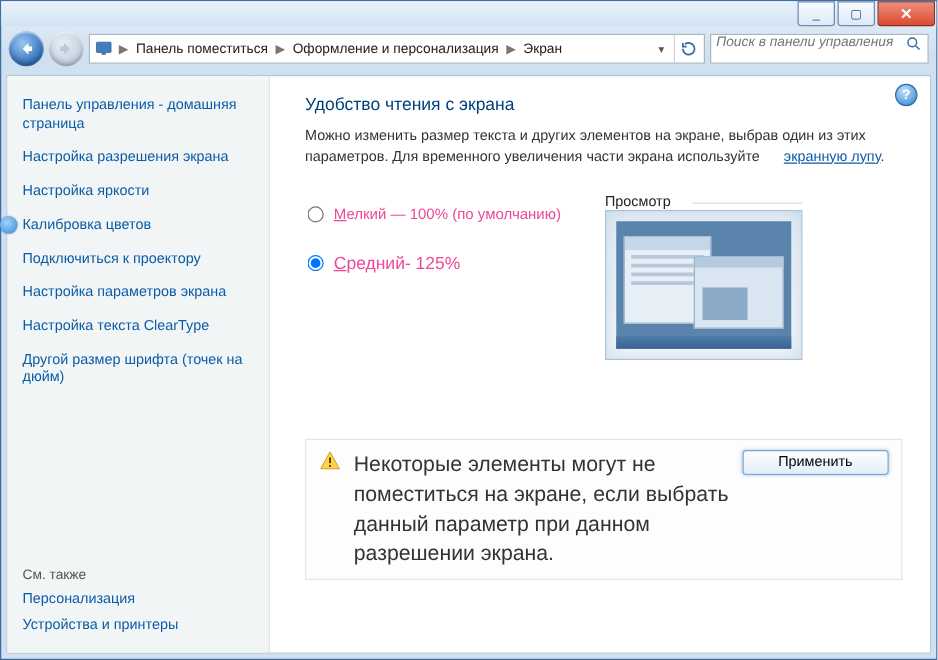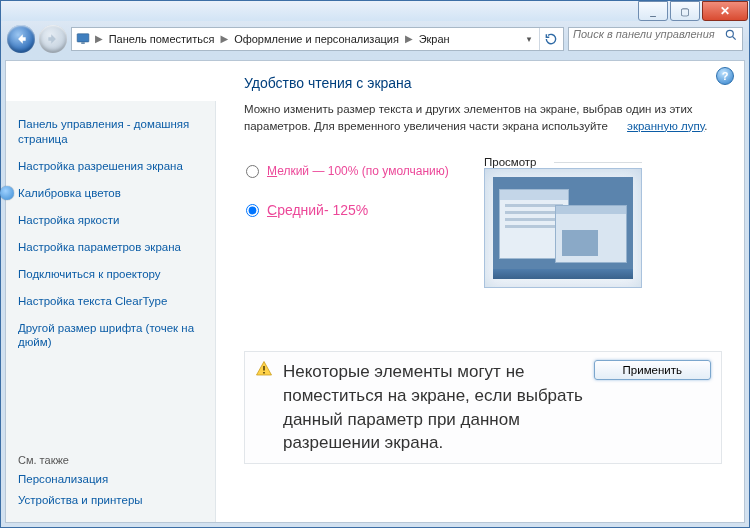--- a/index.html
+++ b/index.html
@@ -27,21 +27,21 @@
   .addr .drop { width: 16px; text-align: center; color: #555; font-size: 9px; }
   .addr .reload { width: 22px; height: 22px; border-left: 1px solid #cfd8e2; display: flex; align-items: center; justify-content: center; color: #3a6aa0; }
 
   .search { width: 175px; height: 24px; background: #fff; border: 1px solid #a8b8c7; display: flex; align-items: flex-start; padding: 0 4px; }
   .search input { border: none; outline: none; flex: 1; font-style: italic; color: #888; font-size: 11px; background: transparent; }
   .search .mag { color: #3a6aa0; font-size: 12px; }
 
   
   .body { position: absolute; top: 59px; left: 4px; right: 4px; bottom: 4px; background: #fff; border: 1px solid #b7c6d5; display: flex; }
 
-  .sidebar { width: 210px; background: #f2f5f6; border-right: 1px solid #e0e6ea; padding: 10px 12px 8px 12px; display: flex; flex-direction: column; position: relative; margin-top: 40px; }
+  .sidebar { width: 210px; background: #f2f5f6; border-right: 1px solid #e0e6ea; padding: 10px 12px 8px 12px; display: flex; flex-direction: column; position: relative; }
   .sidebar .link { color: #0b5ca6; font-size: 11.5px; margin: 6px 0; cursor: pointer; line-height: 1.3; }
   .sidebar .link.active { position: relative; }
   .sidebar .link.active::before { content: ""; position: absolute; left: -18px; top: 0; width: 14px; height: 14px; background: radial-gradient(circle at 40% 35%, #9ed1ff, #3b8ad1); border-radius: 50%; box-shadow: 0 0 1px #246; }
   .sidebar .see-also { margin-top: auto; font-size: 11px; color: #555; padding-top: 6px; }
   .sidebar .see-also-h { color: #555; margin: 0 0 4px 0; }
 
   .main { flex: 1; position: relative; padding: 14px 22px 14px 28px; }
   .help-q { position: absolute; top: 6px; right: 10px; width: 18px; height: 18px; border-radius: 50%; background: radial-gradient(circle at 40% 30%, #bfe3ff, #2f7fca); color: #fff; font-size: 11px; font-weight: bold; display: flex; align-items: center; justify-content: center; cursor: pointer; border: 1px solid #2b6fad; }
 
   .main h1 { color: #003f7d; font-size: 14px; font-weight: 400; margin-bottom: 10px; }
@@ -132,24 +132,24 @@
           </svg>
       </span>
     </div>
   </div>
 
   <div class="body">
 
     <div class="sidebar">
       <div class="link">Панель управления - домашняя страница</div>
       <div class="link">Настройка разрешения экрана</div>
+      <div class="link">Настройка яркости</div>
       <div class="link active">Калибровка цветов</div>
-      <div class="link">Настройка яркости</div>
+      <div class="link">Подключиться к проектору</div>
       <div class="link">Настройка параметров экрана</div>
-      <div class="link">Подключиться к проектору</div>
       <div class="link">Настройка текста ClearType</div>
       <div class="link">Другой размер шрифта (точек на дюйм)</div>
 
       <div class="see-also">
         <div class="see-also-h">См. также</div>
         <div class="link">Персонализация</div>
         <div class="link">Устройства и принтеры</div>
       </div>
     </div>
 

